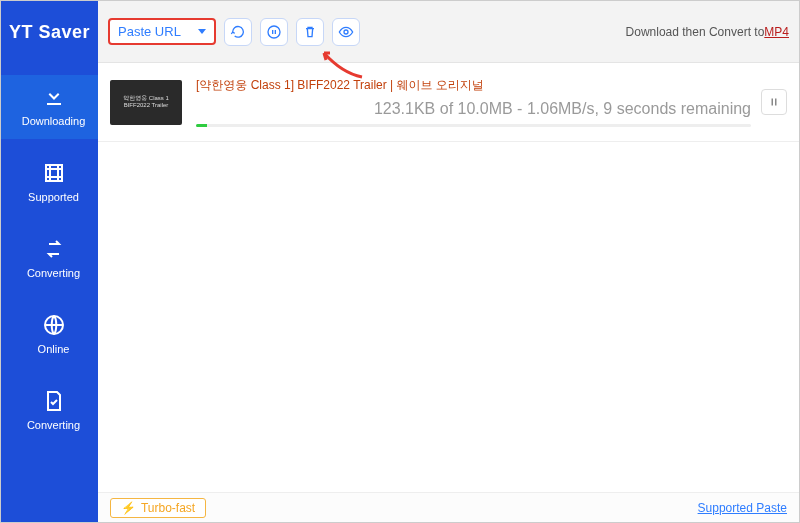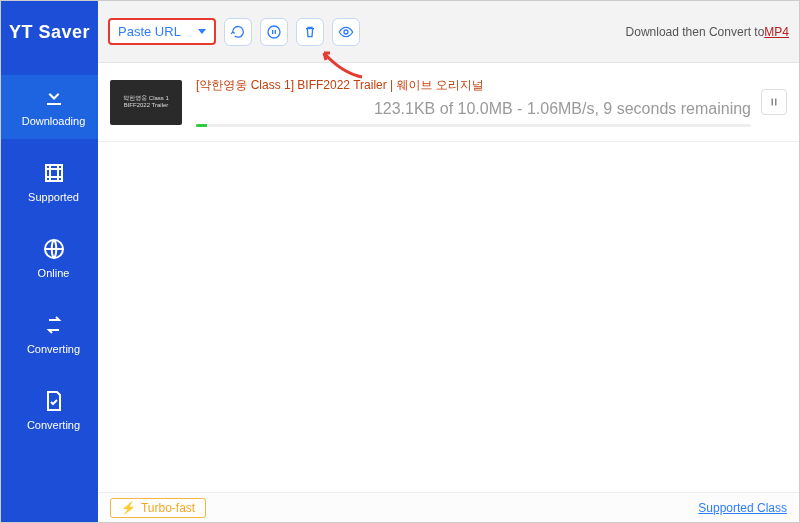--- a/index.html
+++ b/index.html
@@ -64,33 +64,33 @@
         <span class="icon">
           <svg viewBox="0 0 24 24">
               <path d="M4 4h16v16H4zM4 8h16M4 16h16M8 4v16M16 4v16" fill="none" stroke="#fff" stroke-width="2"></path>
             </svg>
         </span>
         <span>Supported</span>
       </div>
       <div class="nav-item">
         <span class="icon">
           <svg viewBox="0 0 24 24">
+              <path d="M7 7h10l-3-3M17 17H7l3 3" fill="none" stroke="#fff" stroke-width="2"></path>
+            </svg>
+        </span>
+        <span>Converting</span>
+      </div>
+      <div class="nav-item">
+        <span class="icon">
+          <svg viewBox="0 0 24 24">
               <circle cx="12" cy="12" r="9" fill="none" stroke="#fff" stroke-width="2"></circle>
               <path d="M3 12h18M12 3c3 3 3 15 0 18M12 3c-3 3-3 15 0 18" fill="none" stroke="#fff" stroke-width="2"></path>
             </svg>
         </span>
         <span>Online</span>
-      </div>
-      <div class="nav-item">
-        <span class="icon">
-          <svg viewBox="0 0 24 24">
-              <path d="M7 7h10l-3-3M17 17H7l3 3" fill="none" stroke="#fff" stroke-width="2"></path>
-            </svg>
-        </span>
-        <span>Converting</span>
       </div>
       <div class="nav-item">
         <span class="icon">
           <svg viewBox="0 0 24 24">
               <path d="M6 3h9l3 3v15H6z" fill="none" stroke="#fff" stroke-width="2"></path>
               <path d="M9 13l2 2 4-4" fill="none" stroke="#fff" stroke-width="2"></path>
             </svg>
         </span>
         <span>Converting</span>
       </div>
@@ -166,16 +166,16 @@
             </svg>
         </div>
       </div>
     </div>
 
     <div class="footer">
       <div class="turbo">
         <span>⚡</span>
         <span>Turbo-fast</span>
       </div>
-      <a class="supported">Supported Class</a>
+      <a class="supported">Supported Paste</a>
     </div>
   </div>
 </div>
 
 </body></html>

